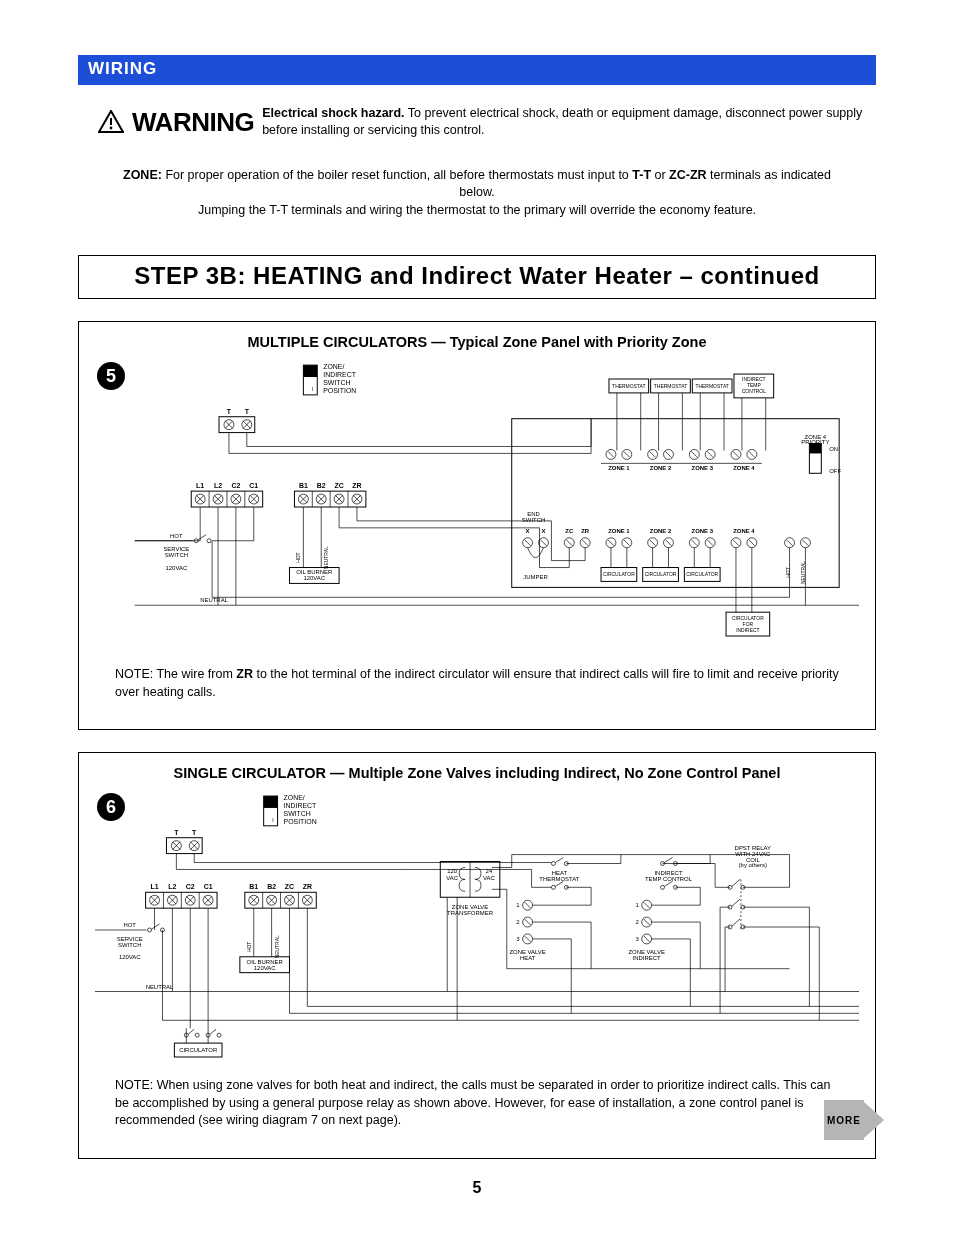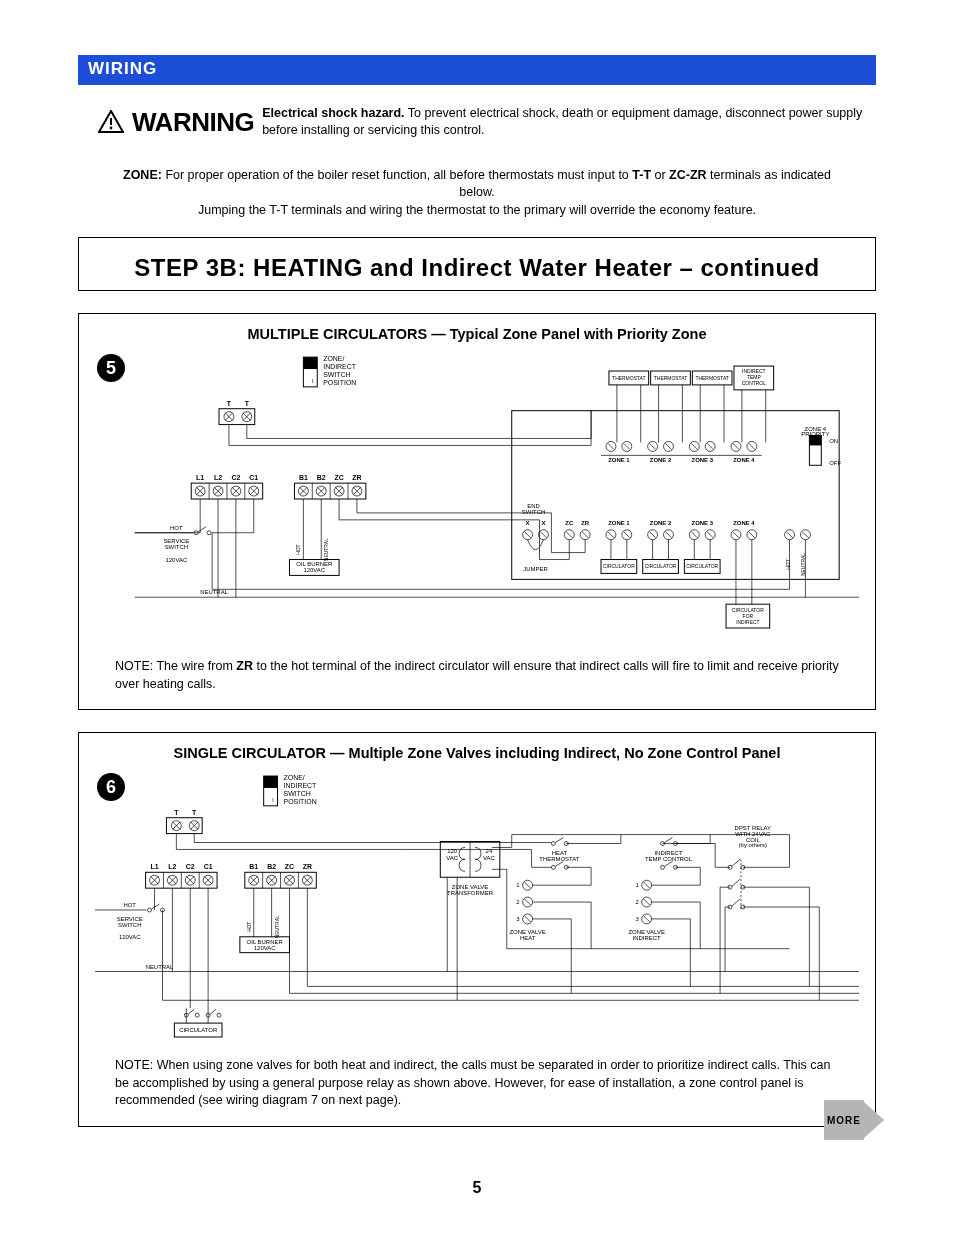--- a/index.html
+++ b/index.html
@@ -50,28 +50,28 @@
     line-height: 1.4;
     margin-top: 28px;
     padding: 0 30px;
   }
   .step-title-box {
     border: 1.5px solid #000;
     text-align: center;
     font-weight: 900;
     font-family: "Arial Black", Arial, sans-serif;
     font-size: 24px;
-    padding: 16px 4px 8px 4px;
-    margin-top: 18px;
+    padding: 6px 4px 8px 4px;
+    margin-top: 36px;
     letter-spacing: 0.5px;
   }
   .diagram-panel {
     border: 1.5px solid #000;
     margin-top: 22px;
-    padding: 10px 16px 16px 16px;
+    padding: 10px 16px 28px 16px;
   }
   .diagram-title {
     font-weight: 900;
     font-family: "Arial Black", Arial, sans-serif;
     font-size: 14.5px;
     text-align: center;
     padding: 2px 0 8px 0;
   }
   .diagram-figure {
     position: relative;

